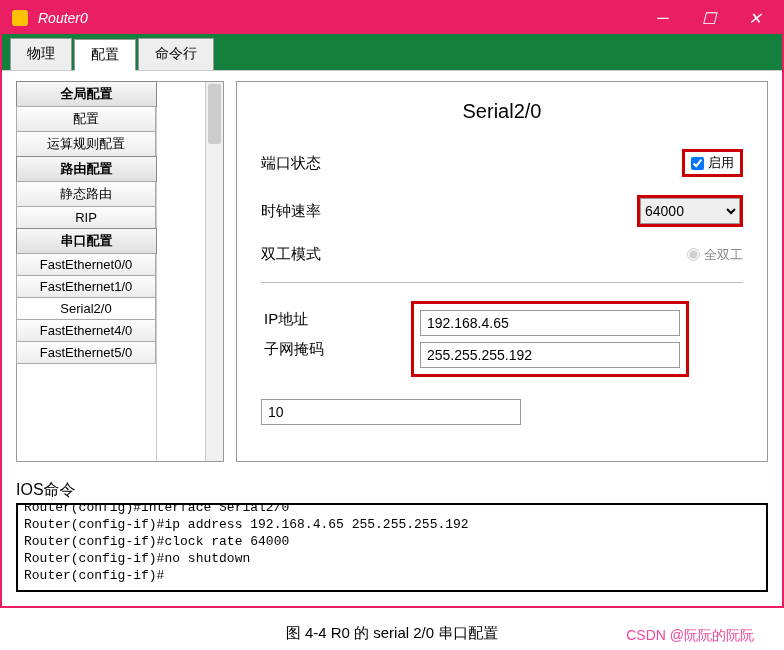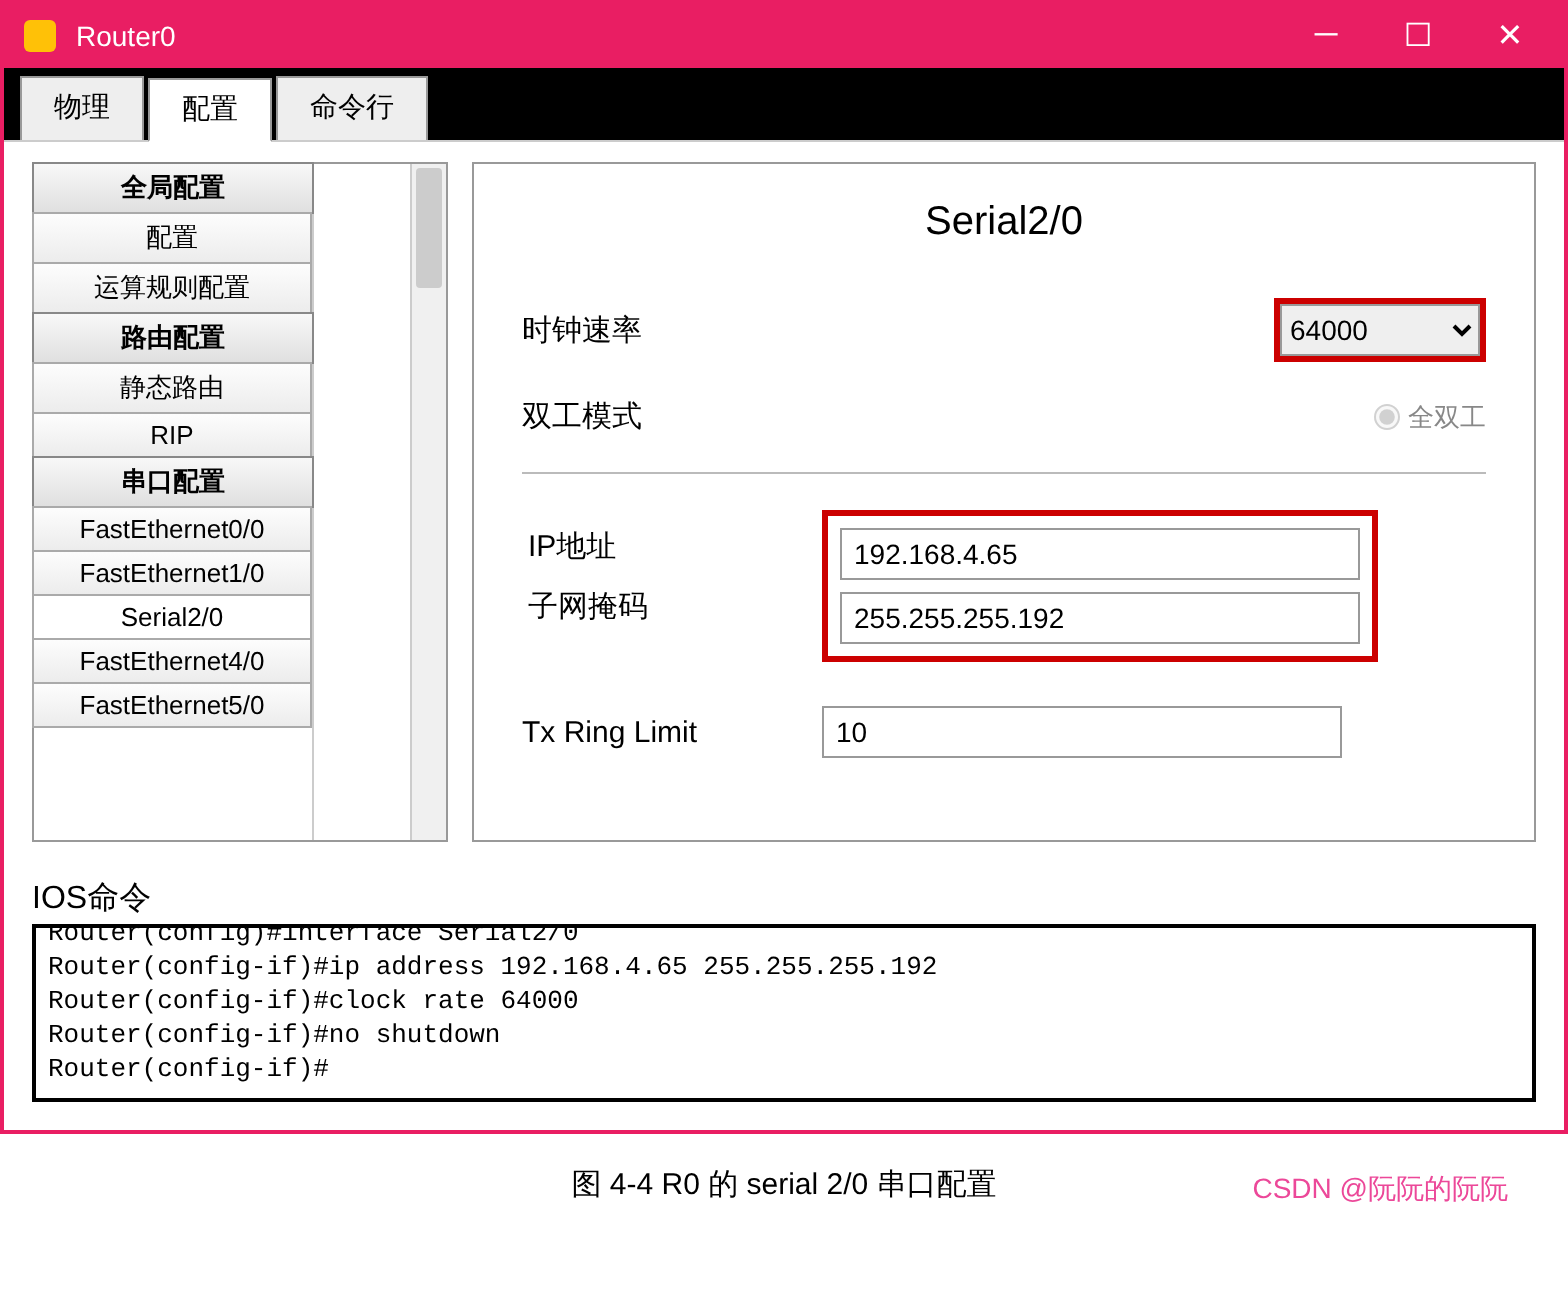--- a/index.html
+++ b/index.html
@@ -1,23 +1,23 @@
 <!DOCTYPE html>
 <html><head>
   <meta charset="utf-8">
   <style>
     * { box-sizing: border-box; margin: 0; padding: 0; }
     body { font-family: "Microsoft YaHei", Arial, sans-serif; font-size: 13px; background: #fff; width: 784px; }
     .window { border: 2px solid #e91e63; background: #fff; margin: 0; }
-    .titlebar { background: #e91e63; color: #fff; display: flex; align-items: center; height: 32px; padding: 0 4px; }
+    .titlebar { background: #e91e63; color: #fff; display: flex; align-items: center; height: 32px; padding: 0 4px; font-style: italic; }
     .titlebar-icon { width: 16px; height: 16px; background: #ffc107; border-radius: 3px; margin: 0 6px; }
     .titlebar-text { flex: 1; font-size: 14px; padding-left: 4px; }
     .titlebar-btns { display: flex; }
     .titlebar-btn { width: 46px; height: 32px; display: flex; align-items: center; justify-content: center; color: #fff; cursor: pointer; font-size: 16px; }
-    .tabs { display: flex; border-bottom: 1px solid #ccc; background: #000000; padding: 4px 8px 0; }
+    .tabs { display: flex; border-bottom: 1px solid #ccc; background: #15803d; padding: 4px 8px 0; }
     .tab { padding: 6px 16px; border: 1px solid #999; border-bottom: none; background: #eee; margin-right: 2px; cursor: pointer; font-size: 14px; }
     .tab.active { background: #fff; border-bottom: 1px solid #fff; position: relative; top: 1px; }
     .content { display: flex; padding: 10px 14px; gap: 12px; min-height: 360px; }
     .sidebar-wrap { display: flex; border: 1px solid #999; gap: 48px; }
     .sidebar { width: 140px; border-right: 1px solid #ccc; }
     .sb-scroll { width: 18px; background: #f0f0f0; border-left: 1px solid #ccc; display: flex; flex-direction: column; }
     .sb-thumb { background: #ccc; height: 60px; margin: 2px; border-radius: 2px; }
     .sb-header { background: linear-gradient(#f8f8f8,#e0e0e0); border: 1px solid #888; padding: 3px; text-align: center; font-weight: bold; font-size: 13px; margin: -1px; }
     .sb-item { border: 1px solid #aaa; padding: 3px; text-align: center; background: linear-gradient(#fdfdfd,#ececec); cursor: pointer; margin: -1px 0 0 -1px; font-size: 13px; }
     .sb-item.selected { background: #fff; }
@@ -83,20 +83,29 @@
         <div class="sb-item">FastEthernet5/0</div>
       </div>
       <div class="sb-scroll">
           <div class="sb-thumb"></div>
         </div>
     </div>
 
     <div class="main">
       <div class="main-title">Serial2/0</div>
 
+      <div class="row">
+        <div class="row-label">端口状态</div>
+        <div class="row-field">
+          <label class="checkbox-group">
+            <input type="checkbox" checked="" style="">
+            <span>启用</span>
+          </label>
+        </div>
+      </div>
 
       <div class="row">
         <div class="row-label">时钟速率</div>
         <div class="row-field">
           <div class="select-box">
             <select>
               <option>64000</option>
             </select>
           </div>
         </div>
@@ -119,21 +128,20 @@
           <div>IP地址</div>
           <div>子网掩码</div>
         </div>
         <div class="ip-fields">
           <input type="text" value="192.168.4.65" style="">
           <input type="text" value="255.255.255.192" style="">
         </div>
       </div>
 
       <div class="row" style="margin-top:22px;">
-        <div class="row-label">Tx Ring Limit</div>
         <div class="txring">
           <input type="text" value="10" style="">
         </div>
       </div>
     </div>
   </div>
 
   <div class="ios-section">
     <div class="ios-label">IOS命令</div>
     <div class="ios-box"><div class="clipped">Router(config)#interface Serial2/0</div><div>Router(config-if)#ip address 192.168.4.65 255.255.255.192</div><div>Router(config-if)#clock rate 64000</div><div>Router(config-if)#no shutdown</div><div>Router(config-if)#</div></div>

